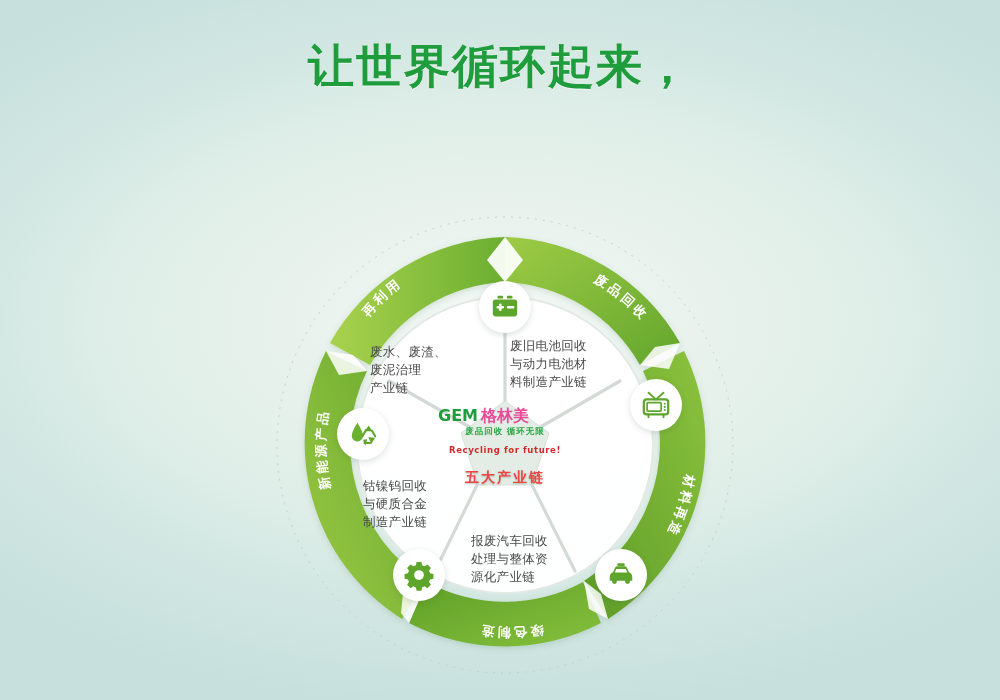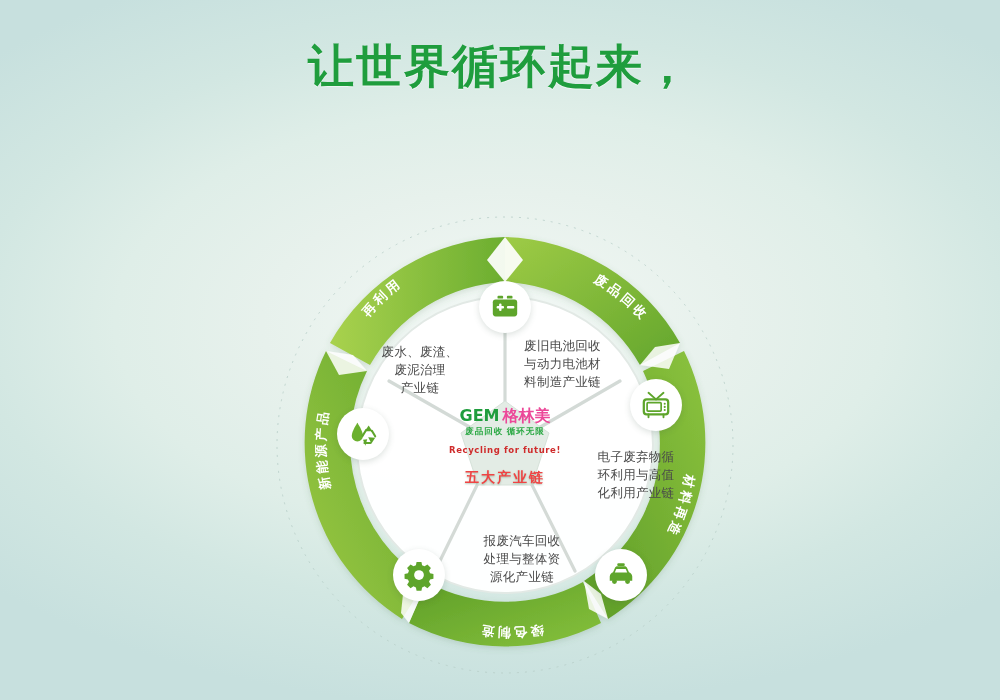--- a/index.html
+++ b/index.html
@@ -31,39 +31,39 @@
   }
   .diagram svg{display:block;width:460px;height:460px;overflow:visible;}
 
   
   .arc-label{
     font-size:13px;font-weight:bold;fill:#ffffff;letter-spacing:3px;
   }
 
   
   .petal-text{
-    position:absolute;text-align:center;color:#4a4a4a;
+    position:absolute;text-align:left;color:#4a4a4a;
     font-size:12.5px;line-height:1.45;letter-spacing:.3px;
     width:105px;
   }
   .pt-battery{left:235px;top:122px;}
   .pt-water{left:95px;top:128px;width:100px;}
   .pt-ewaste{left:315px;top:233px;width:92px;}
   .pt-metal{left:88px;top:262px;width:100px;}
   .pt-auto{left:196px;top:317px;width:102px;}
 
   
   .hub{
     position:absolute;left:163px;top:175px;width:134px;height:118px;
     text-align:center;
   }
   .logo-gem{
     margin-top:18px;font-size:0;line-height:0;
   }
-  .logo-row{display:flex;align-items:center;justify-content:center;gap:3px;}
+  .logo-row{display:flex;align-items:center;gap:3px;}
   .gem-letters{
     font-family:"DejaVu Sans",sans-serif;
     font-size:16px;font-weight:bold;color:#1f9d3d;letter-spacing:0px;
     line-height:16px;position:relative;
   }
   .gem-cn{font-size:16px;font-weight:bold;color:#ec4899;line-height:16px;letter-spacing:0px;}
   .slogan-cn{
     margin-top:2px;font-size:8.5px;font-weight:bold;color:#2aa843;letter-spacing:1px;line-height:10px;
   }
   .slogan-en{
@@ -199,26 +199,26 @@
       <div>与动力电池材</div>
       <div>料制造产业链</div>
     </div>
 
     <div class="petal-text pt-water">
       <div>废水、废渣、</div>
       <div>废泥治理</div>
       <div>产业链</div>
     </div>
 
-    <div class="petal-text pt-ewaste">
-      <div>电子废弃物循</div>
-      <div>环利用与高值</div>
-      <div>化利用产业链</div>
-    </div>
-
+
+    <div class="petal-text pt-metal">
+      <div>钴镍钨回收</div>
+      <div>与硬质合金</div>
+      <div>制造产业链</div>
+    </div>
 
     <div class="petal-text pt-auto">
       <div>报废汽车回收</div>
       <div>处理与整体资</div>
       <div>源化产业链</div>
     </div>
 
     <div class="hub">
       <div class="logo-gem">
         <div class="logo-row">

